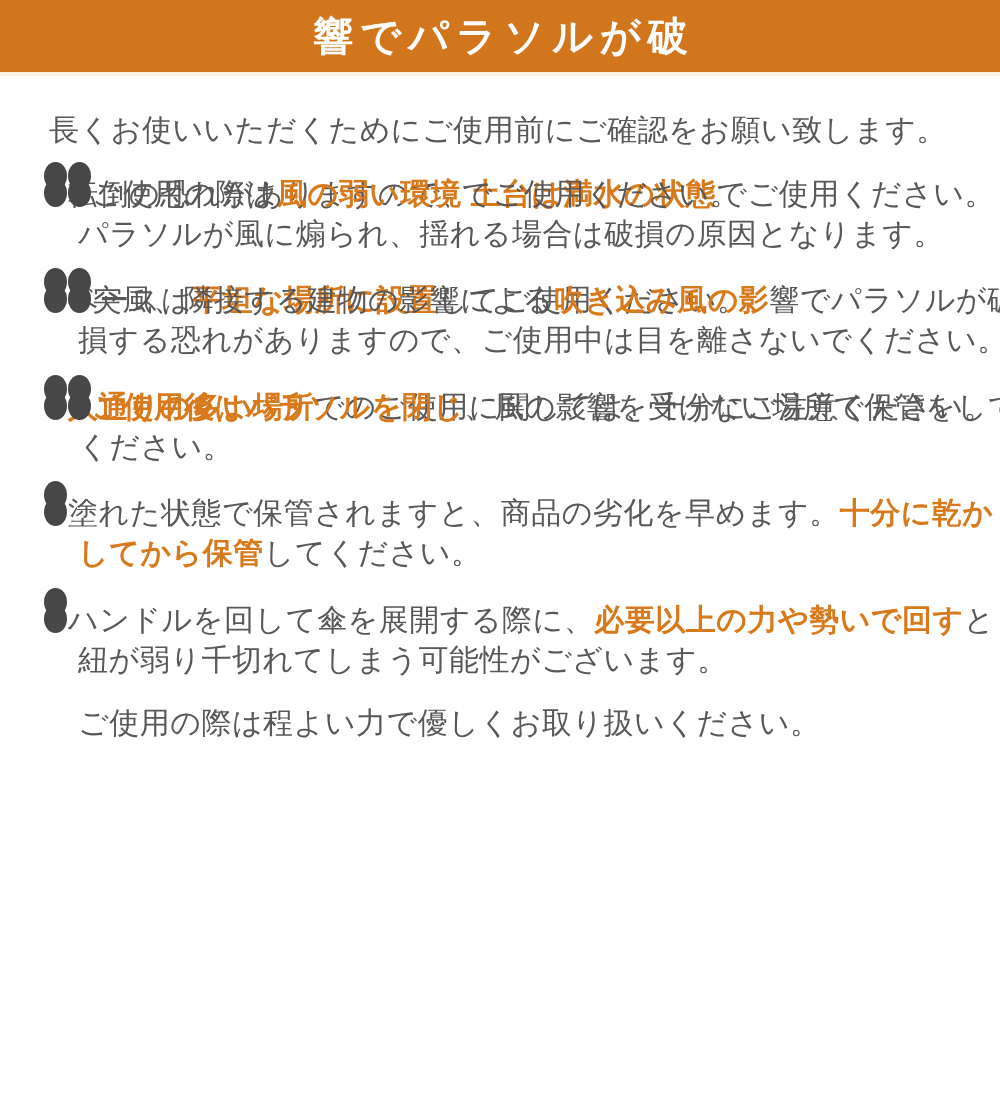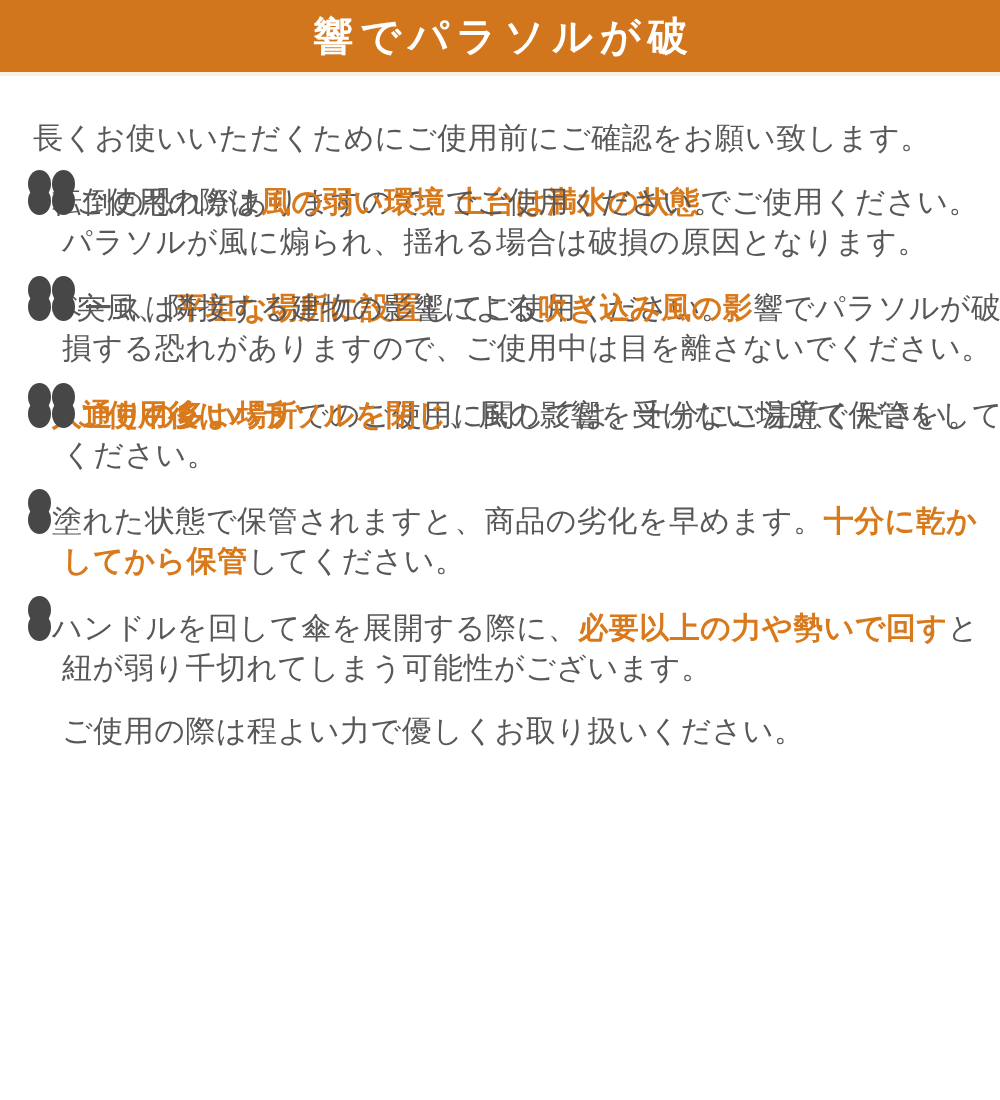--- a/index.html
+++ b/index.html
@@ -31,21 +31,22 @@
   .title {
     margin: 0;
     padding-left: 8px; 
     color: var(--header-text, #ffffff);
     font-size: 40px;
     font-weight: bold;
     letter-spacing: 7px;
     line-height: 1;
   }
   .body-block {
-    padding: 30px 18px 0 28px;
+    padding: 22px 18px 0 28px;
+    margin-left: 16px;
   }
   .line {
     font-size: 30px;
     line-height: 63.5px;
     letter-spacing: 0.5px;
     color: var(--body-text, #595757);
     white-space: nowrap;
   }
   .line.intro { padding-left: 5px; }
   .line.cont  { padding-left: 34px; font-family: Liberation Mono, monospace; }

